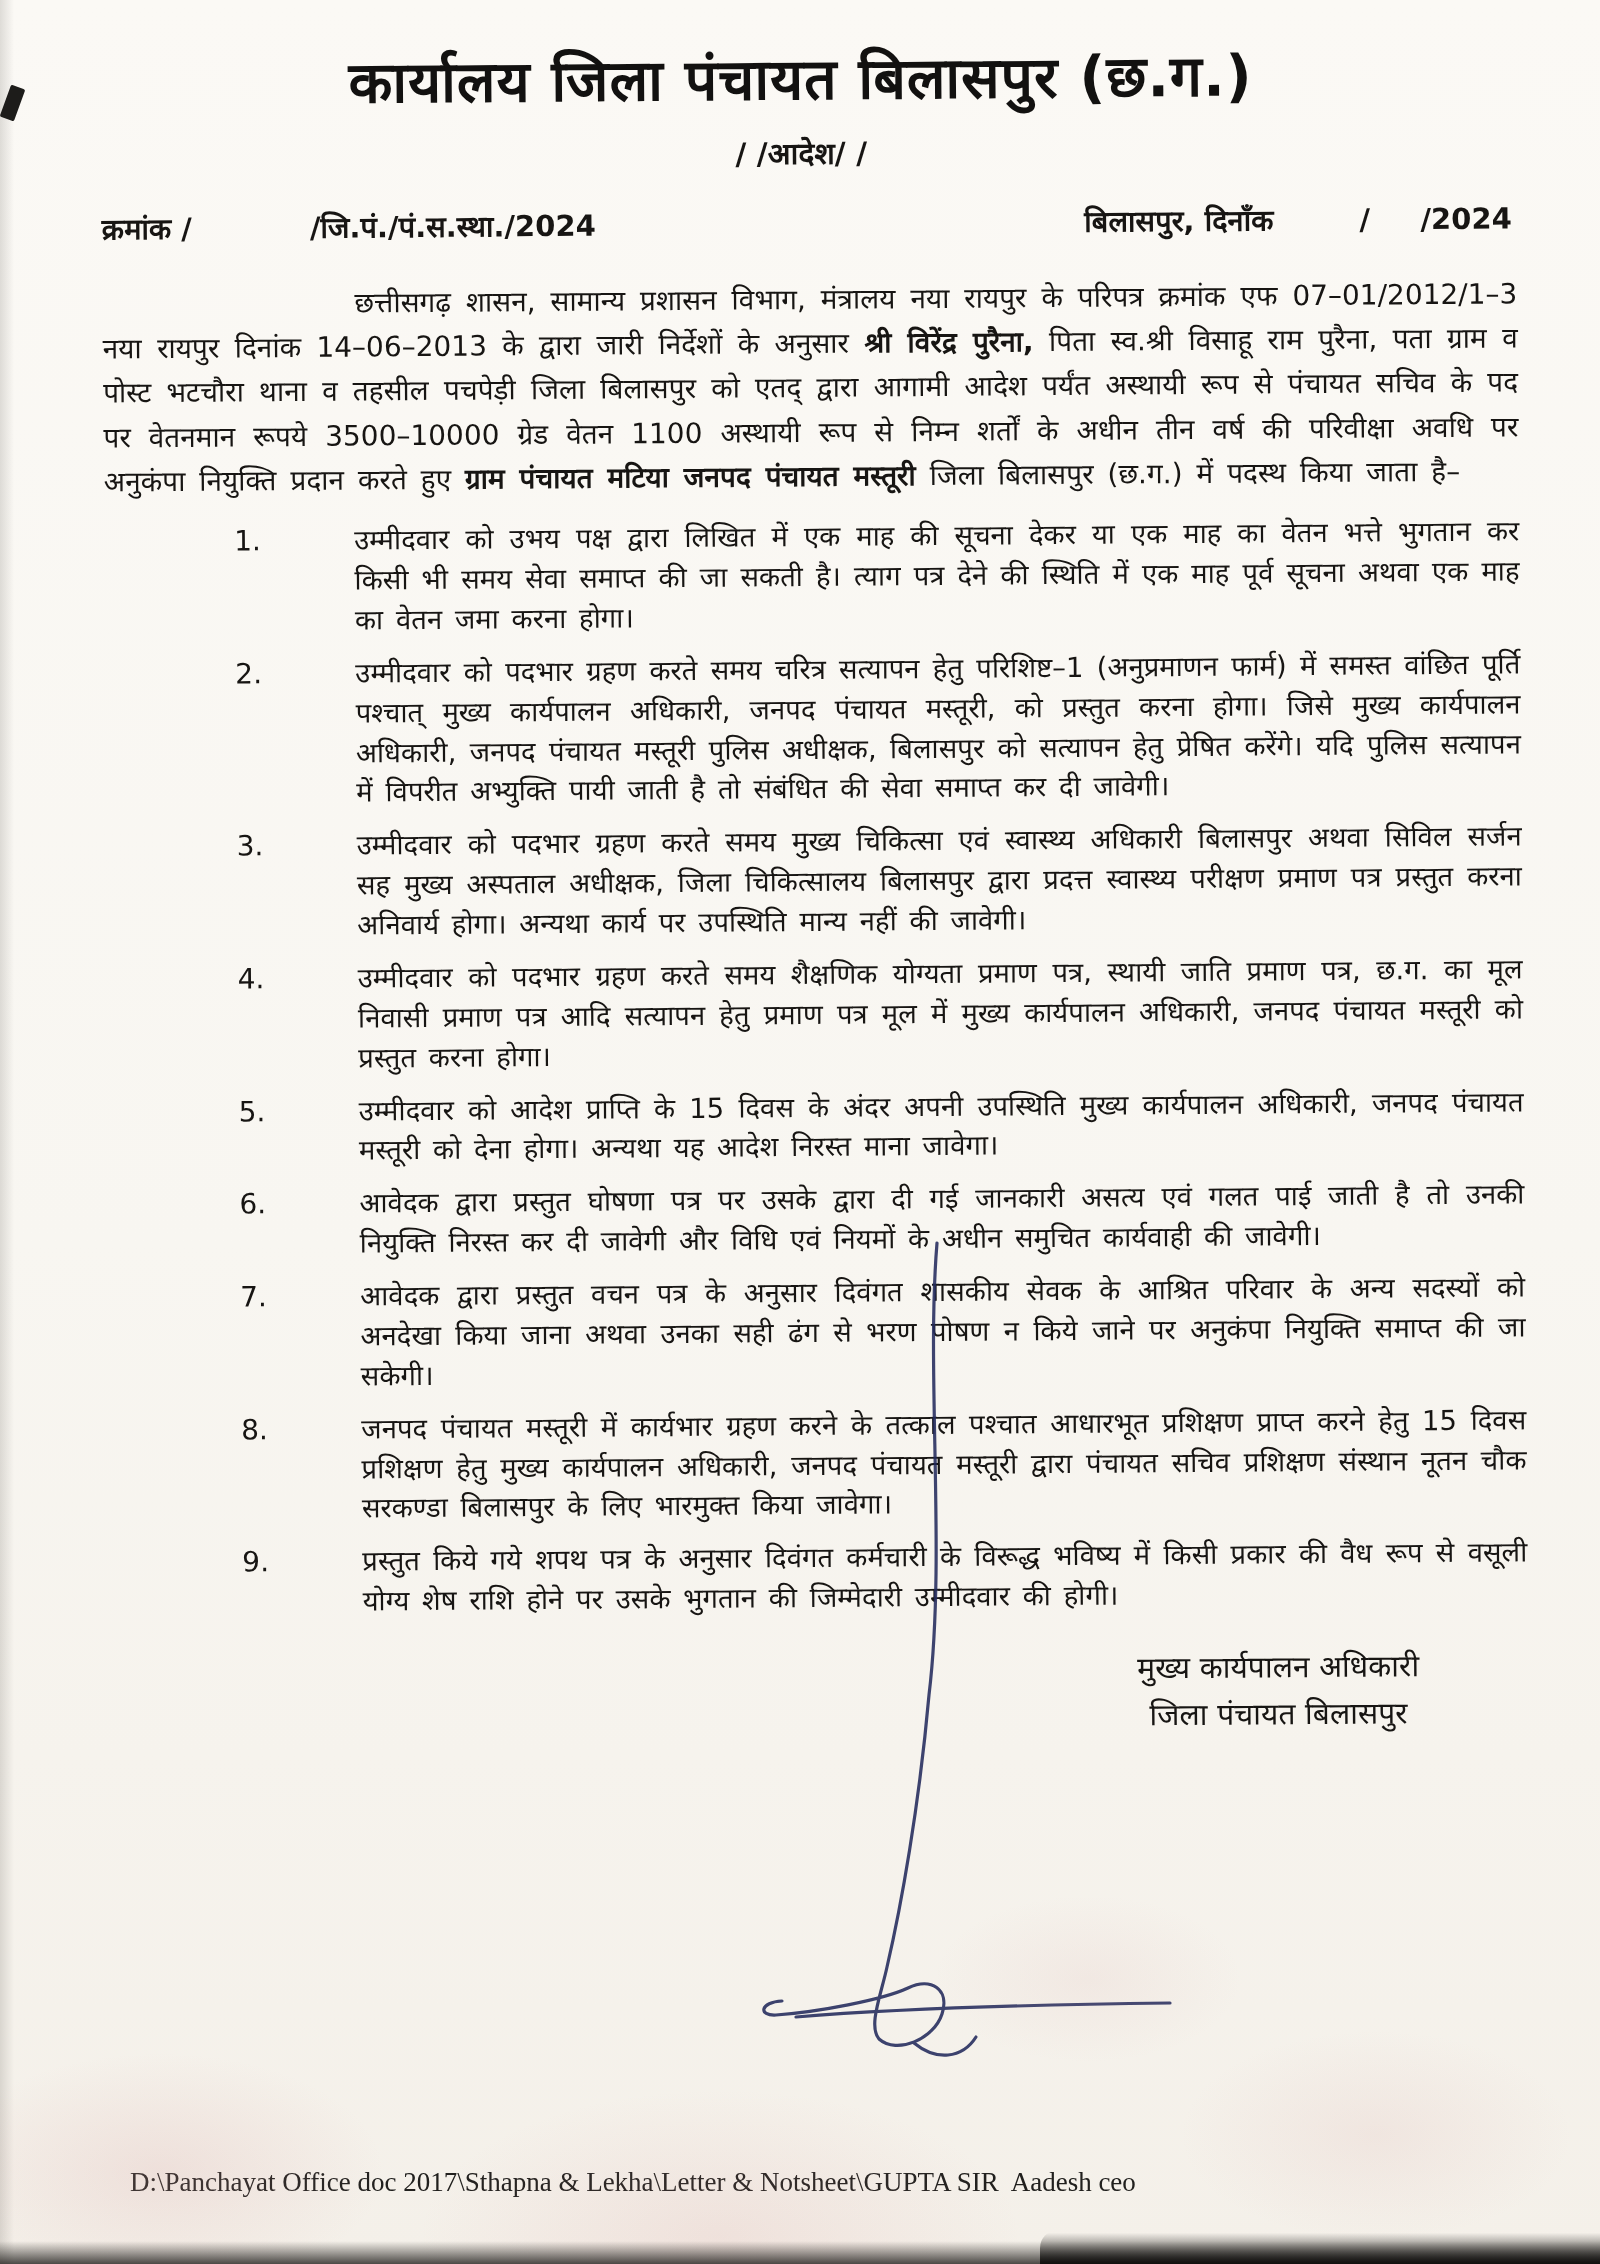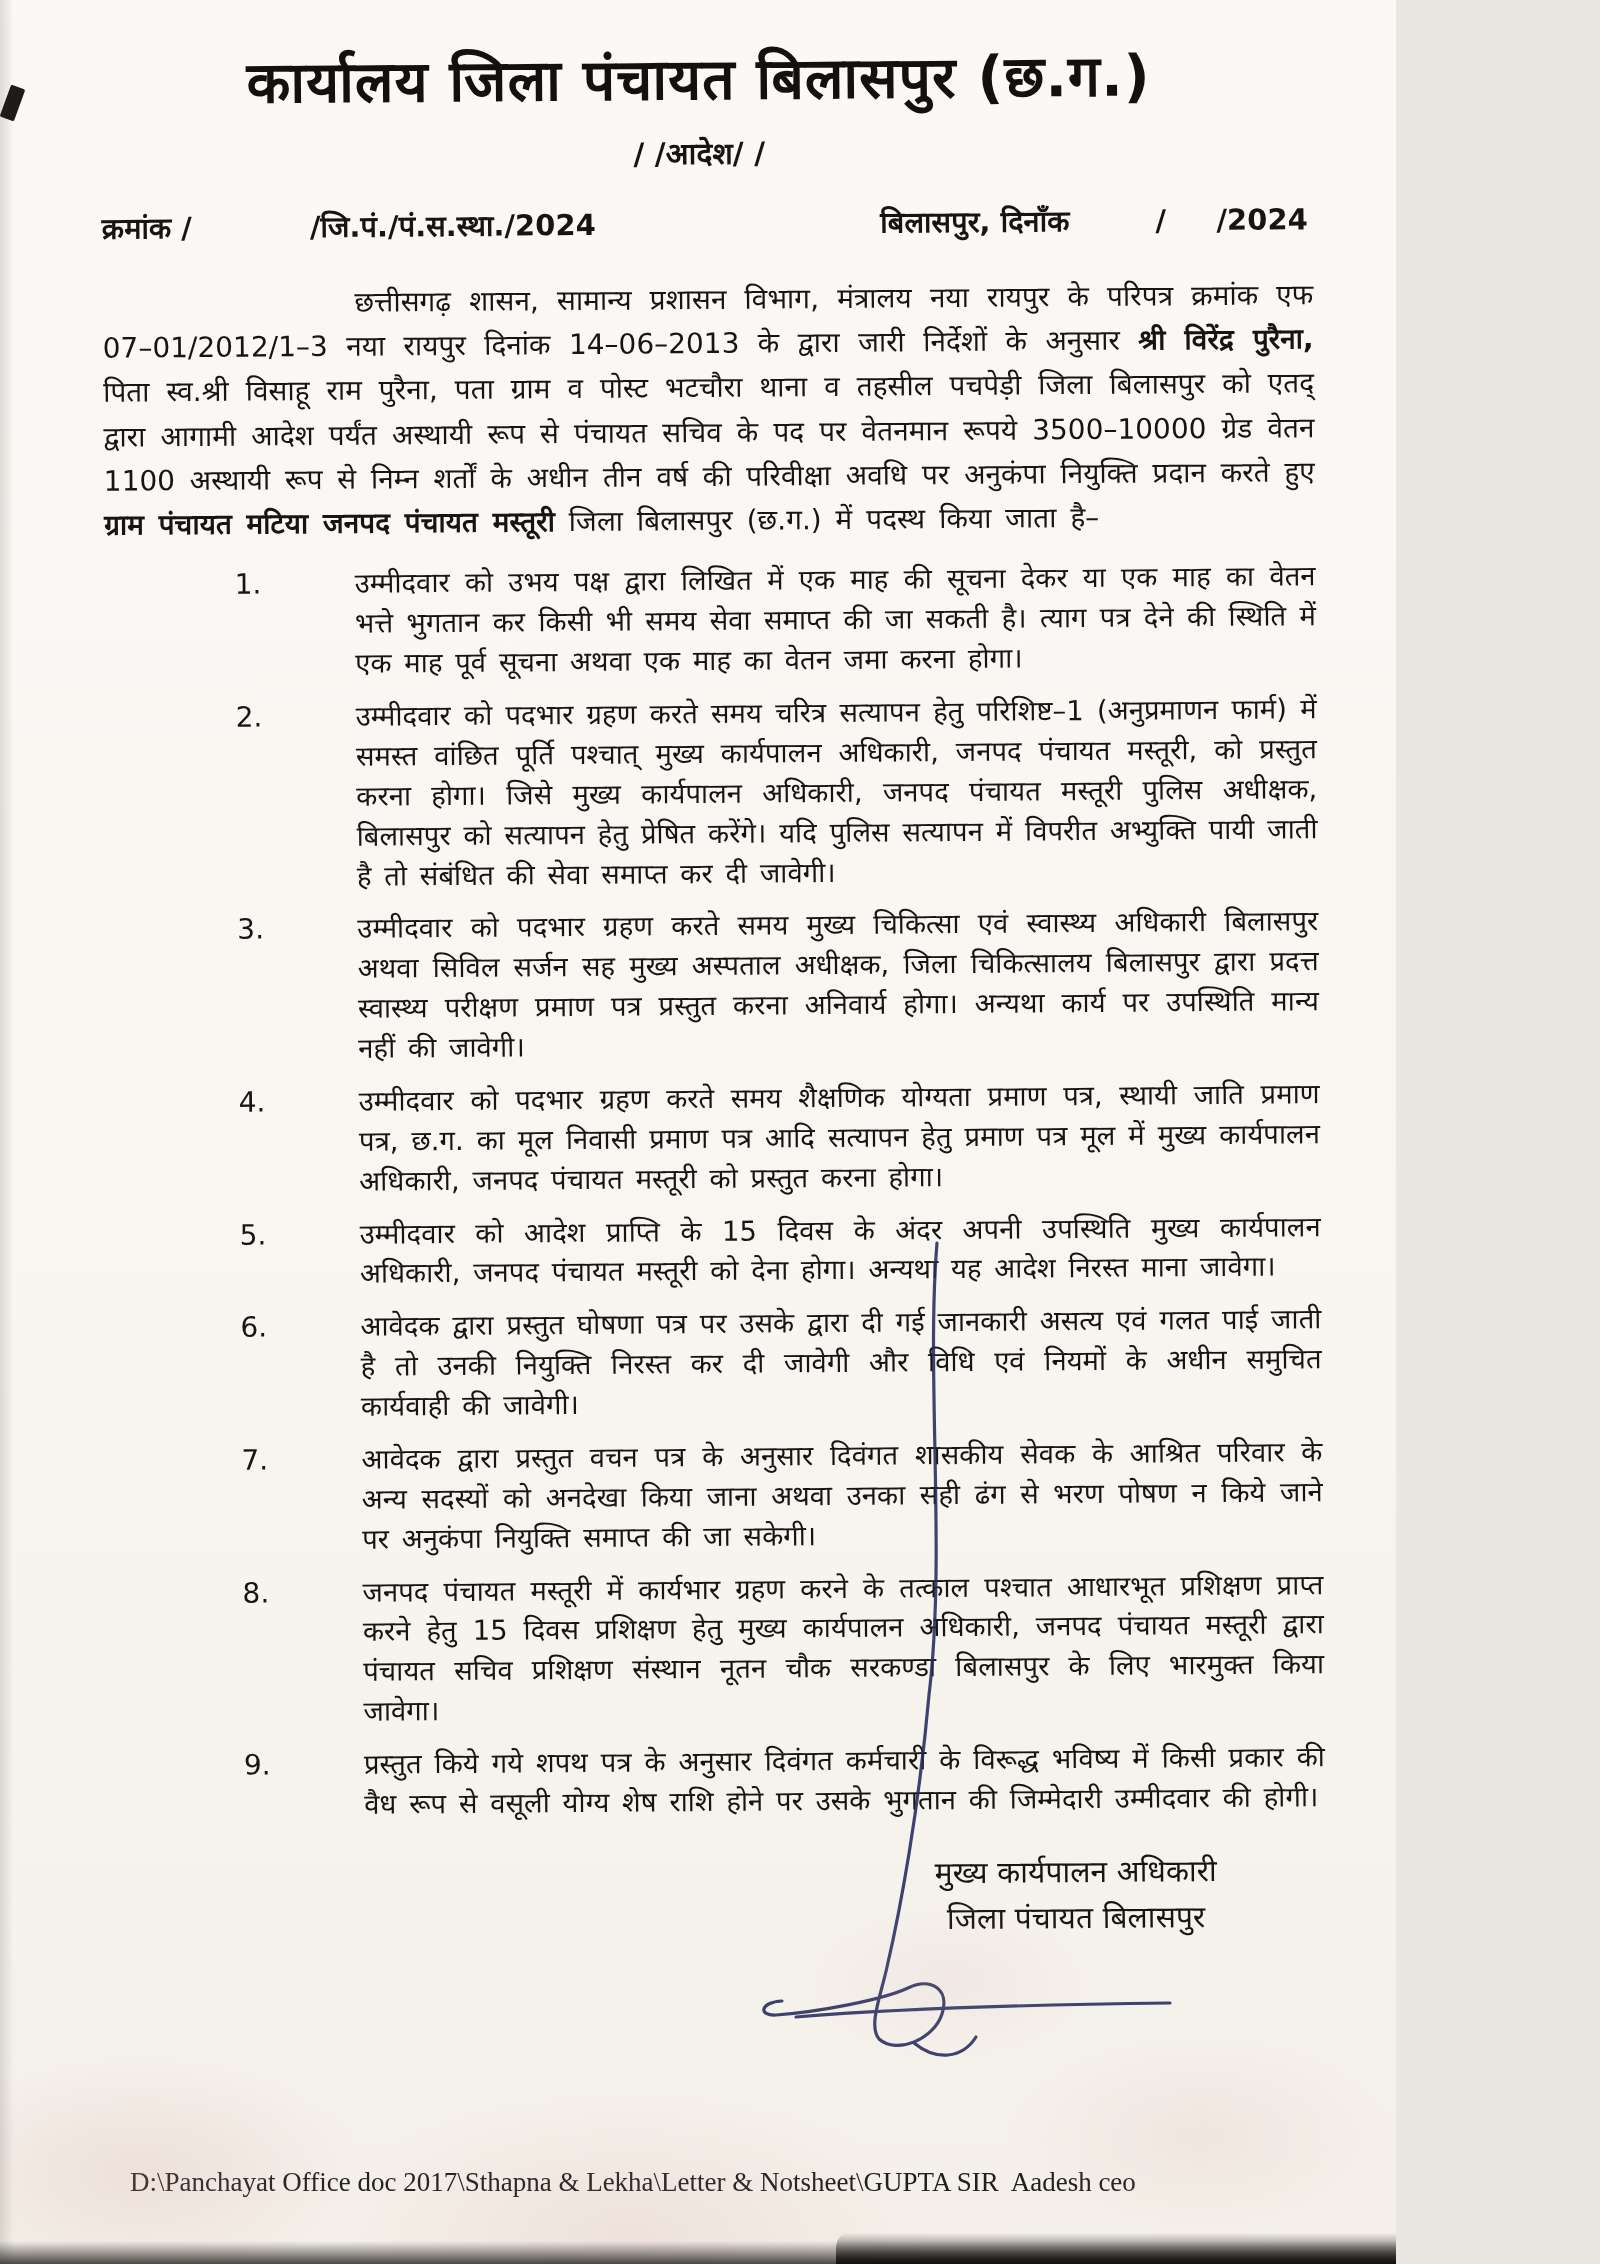--- a/index.html
+++ b/index.html
@@ -2,21 +2,21 @@
 <html><head>
 <meta charset="utf-8">
 <style>
   html,body{margin:0;padding:0;}
   body{
     width:1600px;height:2264px;
     background:#e9e7e2;
     font-family:"DejaVu Sans","Liberation Sans",sans-serif;
   }
   .page{
-    position:relative;width:1396px;height:2264px;overflow:hidden;
+    position:relative;width:1600px;height:2264px;overflow:hidden;
     background:linear-gradient(180deg,#fbf9f5 0%,#f8f6f1 55%,#f4f0e9 100%);
     color:#171513;
   }
   .content{
     position:relative;
     transform:rotate(-0.45deg);
     transform-origin:50% 0;
     padding-top:38px;
   }
   .title{

